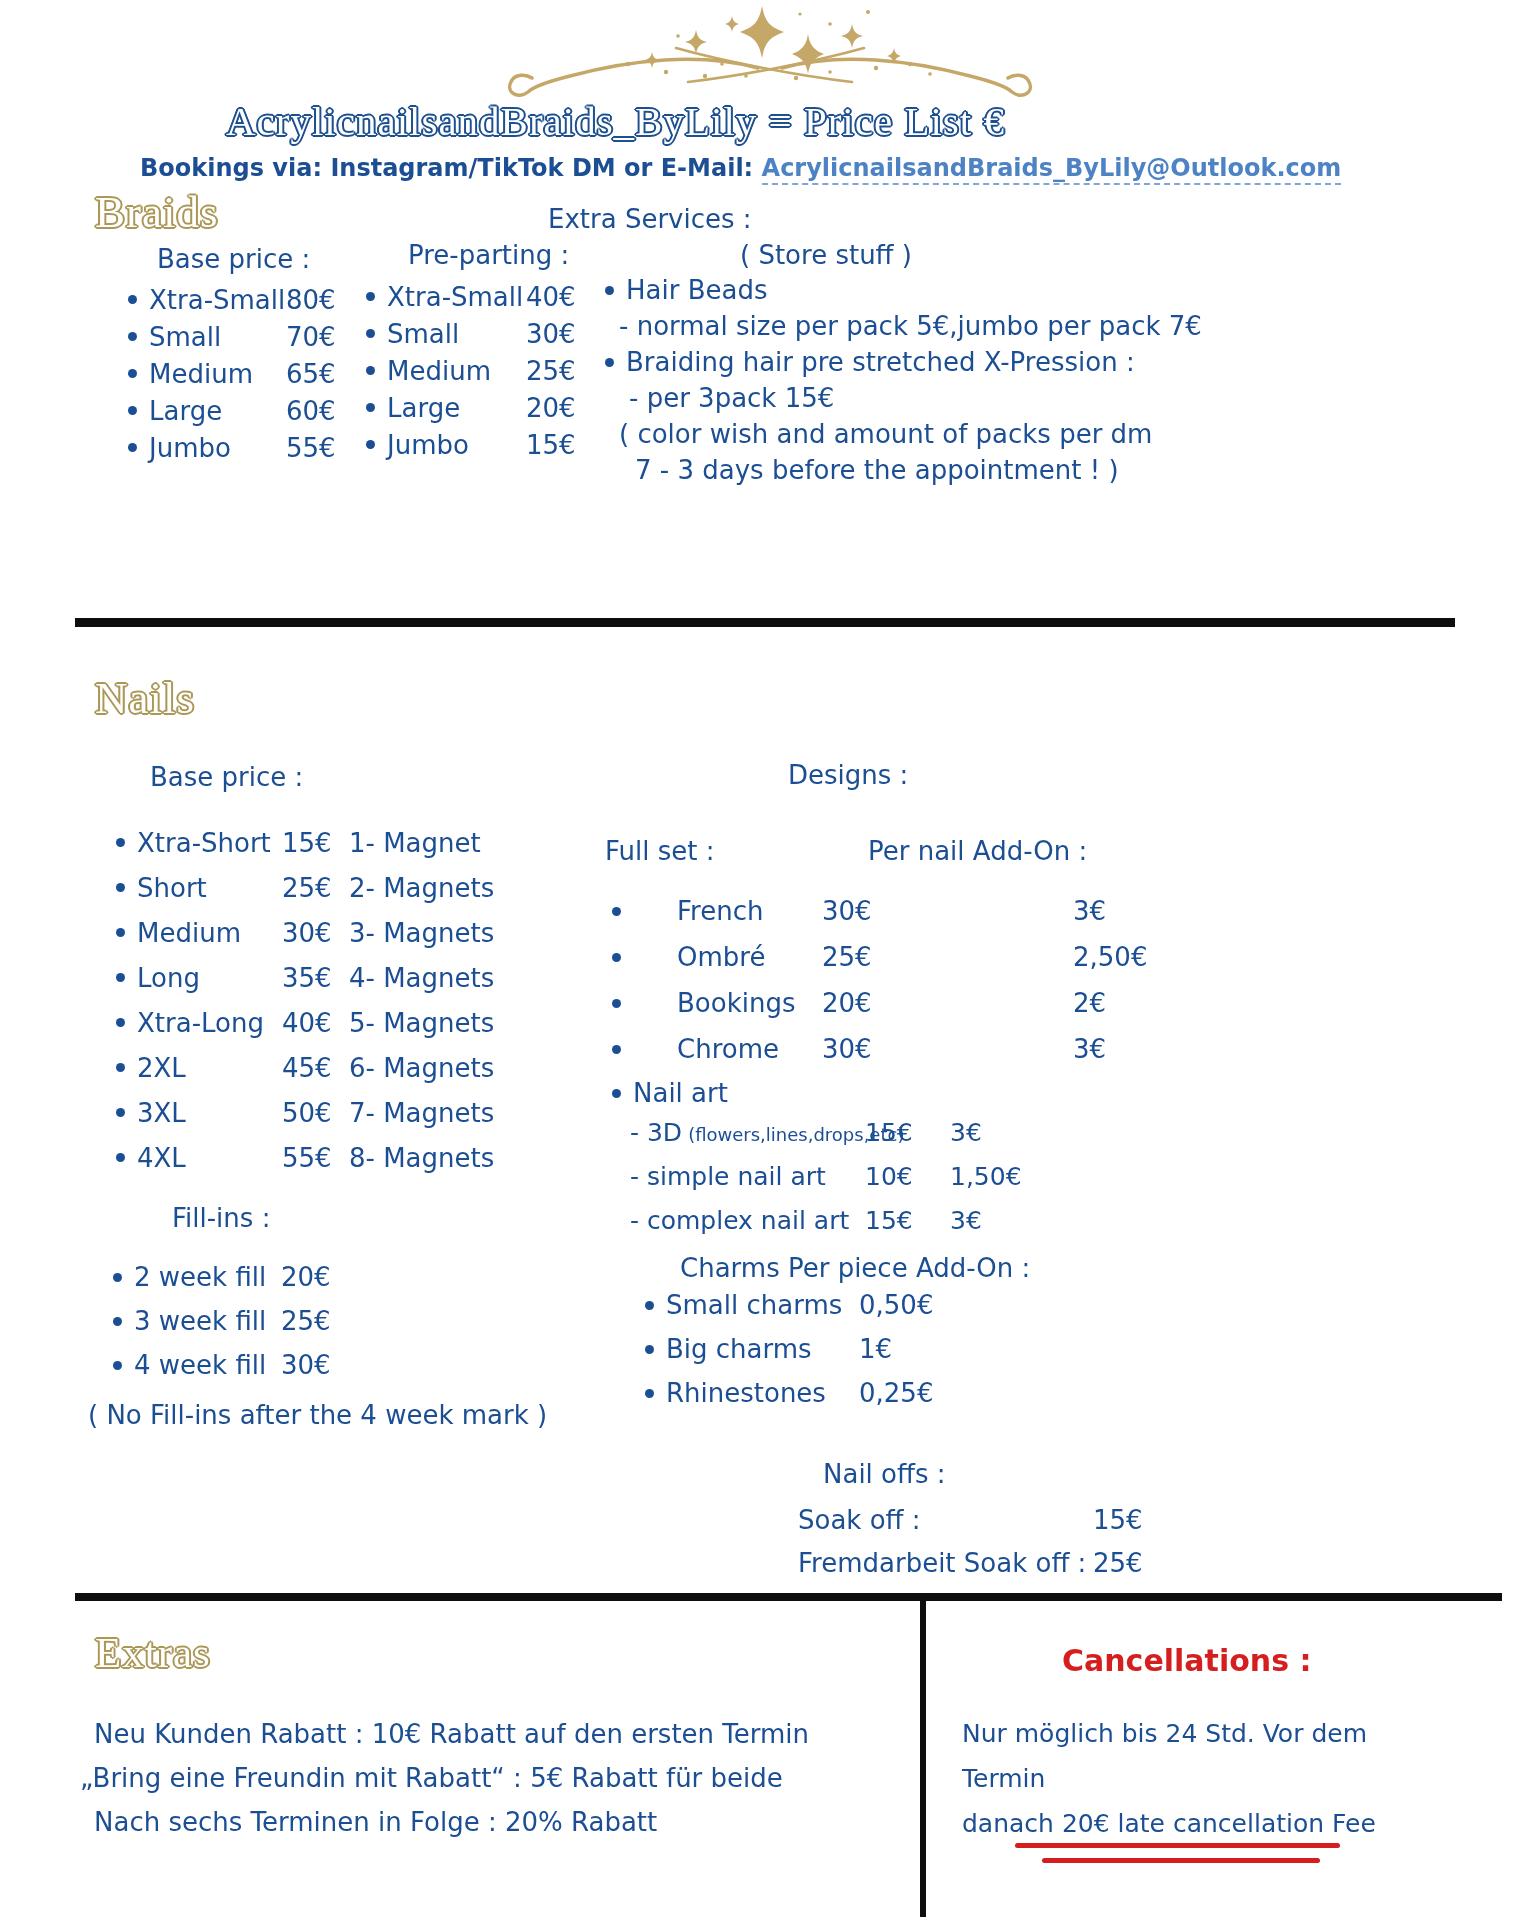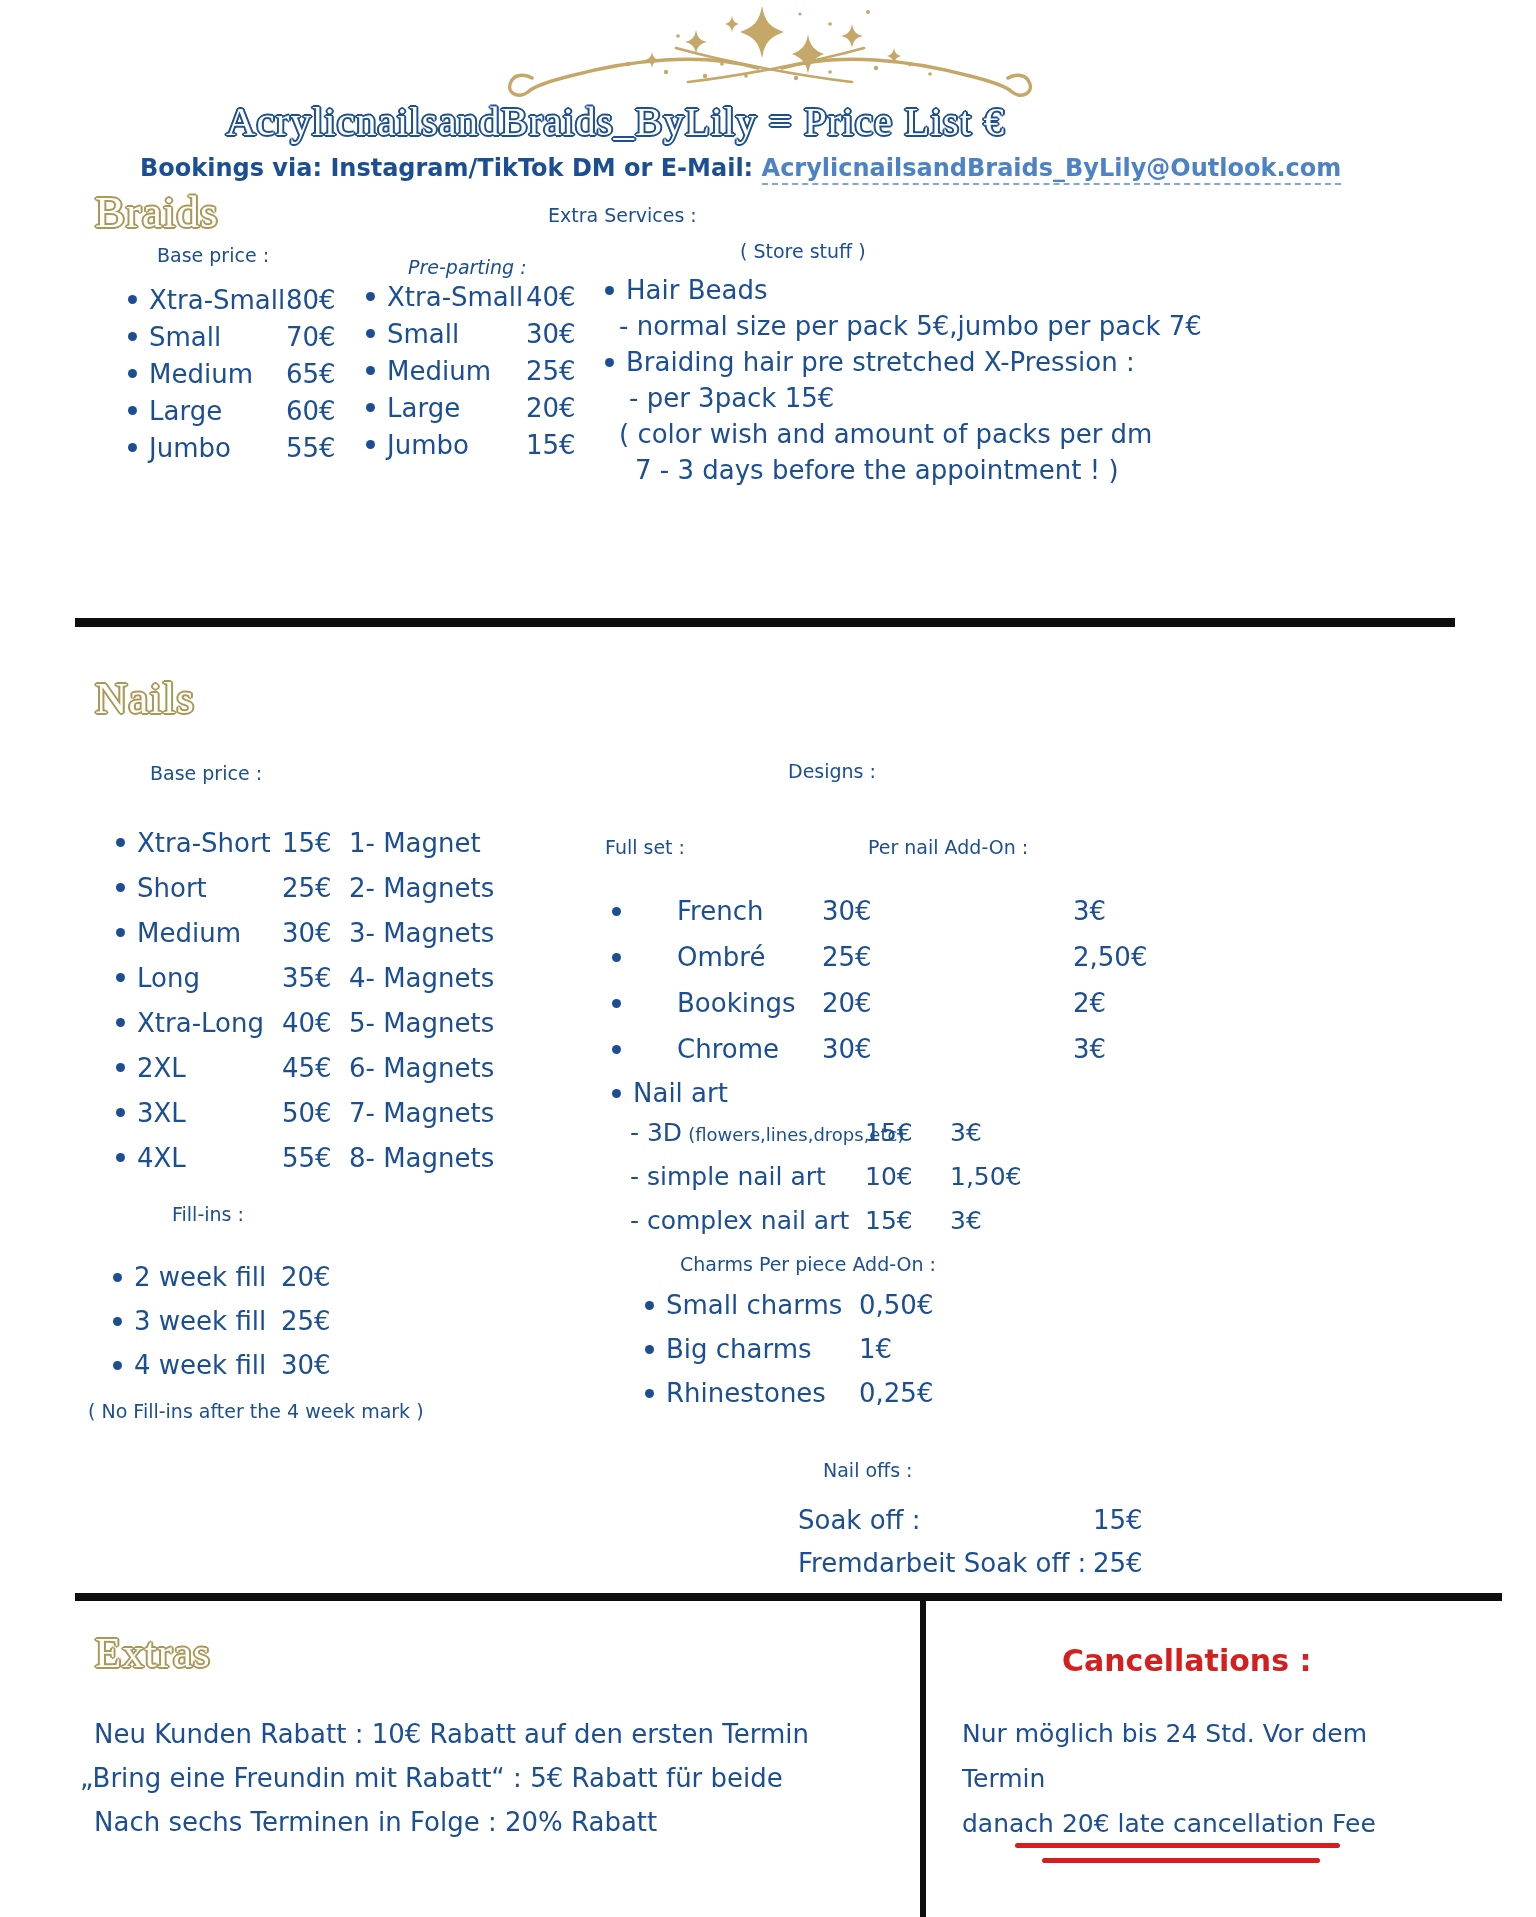--- a/index.html
+++ b/index.html
@@ -10,21 +10,21 @@
   
   .outline{--oc:#1d5090;color:#ffffff;font-family:"Liberation Serif",serif;letter-spacing:1px;
     text-shadow:2px 0 0 var(--oc),-2px 0 0 var(--oc),0 2px 0 var(--oc),0 -2px 0 var(--oc),
                 1.4px 1.4px 0 var(--oc),-1.4px 1.4px 0 var(--oc),
                 1.4px -1.4px 0 var(--oc),-1.4px -1.4px 0 var(--oc);}
   .gold{--oc:#ab9857;}
   .title{font-size:41px;white-space:nowrap;}
   .h-section{font-size:45px;}
   .bookings{font-size:24px;font-weight:bold;white-space:nowrap;}
   .email{color:#4d82c4;border-bottom:2px dashed #7ea6d8;padding-bottom:1px;cursor:pointer;}
-  .minititle{font-size:19px;white-space:nowrap;}
+  .minititle{font-size:26px;white-space:nowrap;}
   .row{display:flex;align-items:center;font-size:26px;color:#1b4e93;white-space:nowrap;}
   .dot{width:9px;height:9px;border-radius:50%;background:#1b4e93;flex:none;margin-right:12px;}
   .lbl,.prc,.mag,.addon{display:inline-block;}
   
   .braids-base .row{height:37px;}
   .braids-base .lbl{width:137px;}
   .preparting .row{height:37px;}
   .preparting .lbl{width:139px;}
   
   .extra-lines .row{height:36px;}
@@ -98,21 +98,21 @@
   </svg>
 
   <div class="abs outline title" style="left:226px;top:97px;">AcrylicnailsandBraids_ByLily = Price List €</div>
   <div class="abs bookings blue" style="left:140px;top:154px;">
     <span>Bookings via: Instagram/TikTok DM or E-Mail: </span><span class="email">AcrylicnailsandBraids_ByLily@Outlook.com</span>
   </div>
 
   <div class="abs outline gold h-section" style="left:95px;top:186px;">Braids</div>
   <div class="abs minititle blue" style="left:548px;top:204px;">Extra Services :</div>
   <div class="abs minititle blue" style="left:157px;top:244px;">Base price :</div>
-  <div class="abs minititle blue" style="left:408px;top:256px;font-style:italic;">Pre-parting :</div>
+  <div class="abs minititle blue" style="left:408px;top:240px;">Pre-parting :</div>
   <div class="abs minititle blue" style="left:740px;top:240px;">( Store stuff )</div>
 
   <div class="abs braids-base" style="left:128px;top:281px;">
     <div class="row">
         <span class="dot"></span>
         <span class="lbl">Xtra-Small</span>
         <span class="prc">80€</span>
       </div>
     <div class="row">
         <span class="dot"></span>

